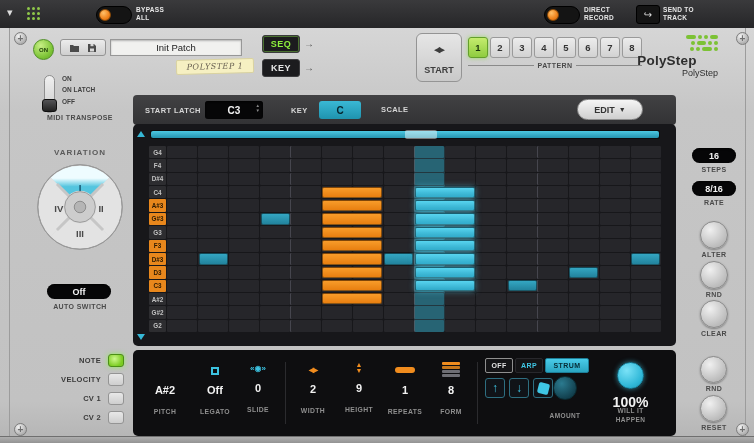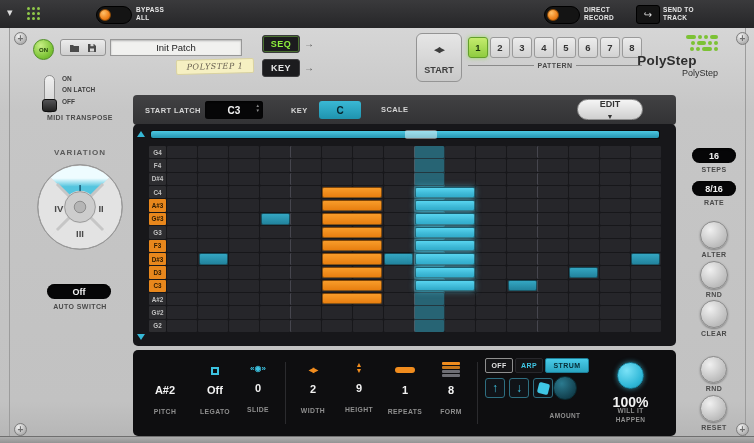--- a/index.html
+++ b/index.html
@@ -77,21 +77,21 @@
   
   .scalebar{left:133px;top:95px;width:543px;height:30px;background:linear-gradient(#414143,#323234);border-radius:4px;}
   .sb-label{font-size:7.5px;font-weight:bold;color:#d6d6d6;letter-spacing:.4px;}
   .lcd{background:#060607;color:#f2f2f2;border-radius:3px;display:flex;align-items:center;justify-content:center;
        font-weight:bold;box-shadow:inset 0 1px 2px rgba(0,0,0,.8);}
   .spin{position:absolute;right:3px;top:2px;font-size:4.5px;line-height:5px;color:#8a8a8a;text-align:center;}
   .keydisp{background:linear-gradient(#3ab8d5,#1f93ae);color:#05242d;border-radius:3px;font-weight:bold;
            display:flex;align-items:center;justify-content:center;}
   .editbtn{width:66px;height:21px;border-radius:11px;border:1px solid #8f8f8f;box-sizing:border-box;
            background:linear-gradient(#f5f5f5,#cfcfcf);display:flex;align-items:center;justify-content:center;gap:4px;
-           font-size:9px;font-weight:bold;color:#333;flex-direction:column;}
+           font-size:9px;font-weight:bold;color:#333;}
   
   .auto-lcd{width:64px;height:15px;border-radius:8px;font-size:9px;}
   
   .gridpanel{left:133px;top:124px;width:543px;height:222px;background:#17171a;border-radius:5px;}
   .tri-up{width:0;height:0;border-bottom:6px solid #36b8d6;border-left:4px solid transparent;border-right:4px solid transparent;}
   .tri-down{width:0;height:0;border-top:6px solid #36b8d6;border-left:4px solid transparent;border-right:4px solid transparent;}
   .loopbar{left:17px;top:6px;width:510px;height:9px;background:#0b0b0c;border-radius:2px;}
   .loopfill{position:absolute;left:1px;top:1px;right:1px;bottom:1px;border-radius:2px;
             background:linear-gradient(#4cc8e2,#2593ae);}
   .notelabels{left:16px;top:22px;width:17px;height:186px;display:flex;flex-direction:column;gap:1px;}
@@ -599,20 +599,38 @@
   <div class="abs lbl" style="left:680px;top:166px;width:68px;">STEPS</div>
   <div class="abs lcd pill-lcd" style="left:692px;top:181px;">8/16</div>
   <div class="abs lbl" style="left:680px;top:199px;width:68px;">RATE</div>
   <div class="abs knob" style="left:700px;top:221px;width:28px;height:28px;"></div>
   <div class="abs lbl" style="left:680px;top:251px;width:68px;">ALTER</div>
   <div class="abs knob" style="left:700px;top:261px;width:28px;height:28px;"></div>
   <div class="abs lbl" style="left:680px;top:291px;width:68px;">RND</div>
   <div class="abs knob" style="left:700px;top:300px;width:28px;height:28px;"></div>
   <div class="abs lbl" style="left:680px;top:330px;width:68px;">CLEAR</div>
 
+  <div class="abs" style="left:28px;top:353px;width:96px;display:flex;flex-direction:column;gap:4px;">
+      <div class="lane-row">
+        <span class="t">NOTE</span>
+        <span class="lane-led on"></span>
+      </div>
+      <div class="lane-row">
+        <span class="t">VELOCITY</span>
+        <span class="lane-led"></span>
+      </div>
+      <div class="lane-row">
+        <span class="t">CV 1</span>
+        <span class="lane-led"></span>
+      </div>
+      <div class="lane-row">
+        <span class="t">CV 2</span>
+        <span class="lane-led"></span>
+      </div>
+    </div>
 
   <div class="abs botpanel">
 
     <div class="abs" style="left:5px;top:0;width:54px;">
       <div class="pval" style="margin-top:34px;">A#2</div>
       <div class="plab" style="margin-top:12px;">PITCH</div>
     </div>
     <div class="abs" style="left:59px;top:0;width:46px;">
       <div class="legato-ico" style="margin-top:17px;"></div>
       <div class="pval" style="margin-top:9px;">Off</div>

